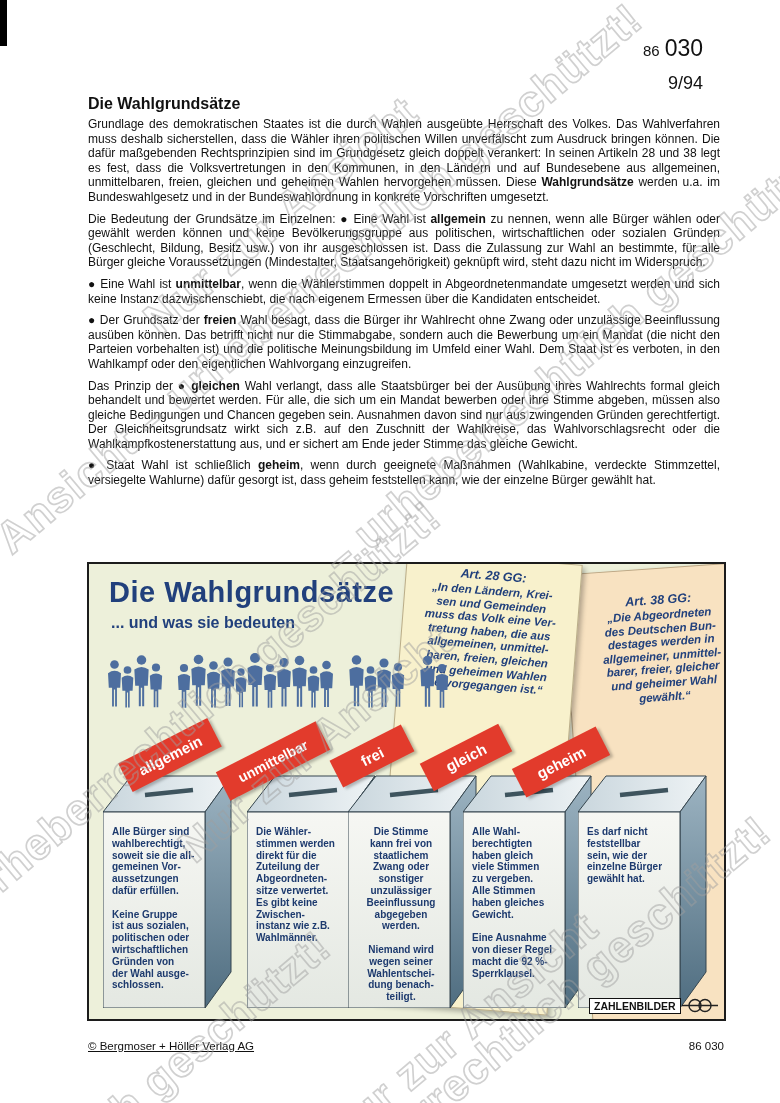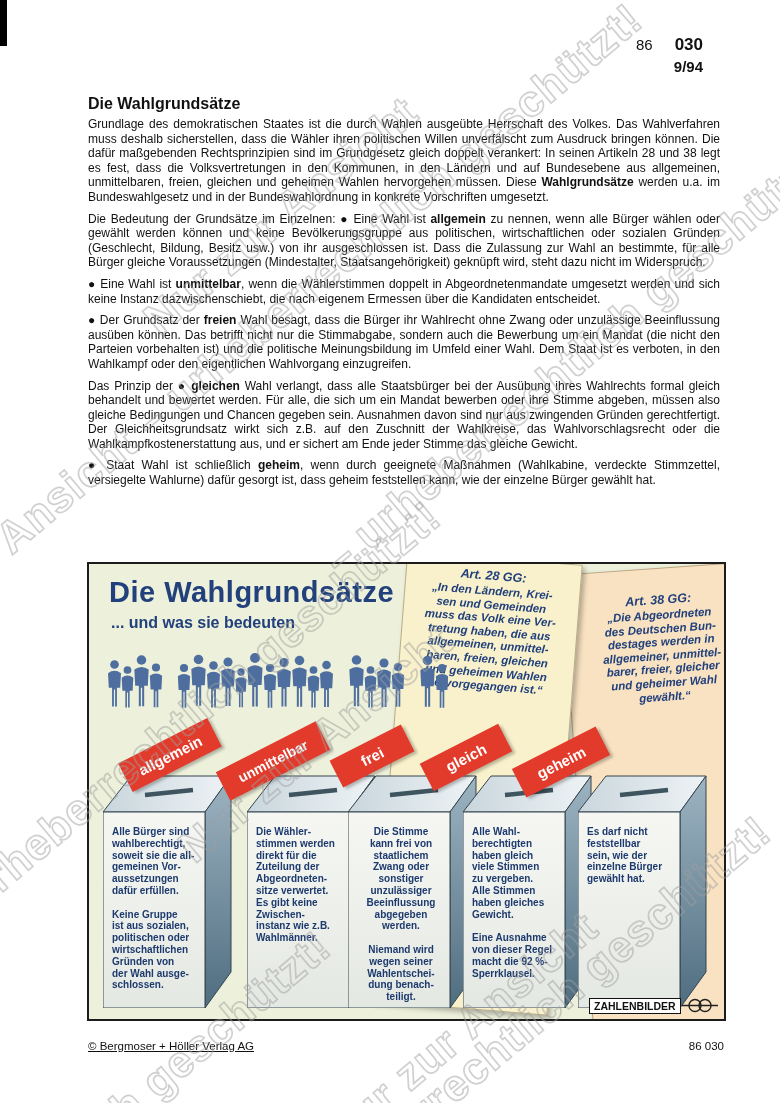--- a/index.html
+++ b/index.html
@@ -4,22 +4,22 @@
 <style>
   html,body{margin:0;padding:0;background:#888;}
   .page{position:relative;width:780px;height:1103px;background:#ffffff;overflow:hidden;
         font-family:"Liberation Sans",sans-serif;color:#111;}
   
   .artifact{position:absolute;left:0;top:0;width:7px;height:46px;background:#000;}
 
   
   .doc-code{position:absolute;top:36px;right:77px;text-align:right;line-height:1.05;}
   .doc-code .big{font-size:15px;font-weight:400;}
-  .doc-code .small{font-size:17px;font-weight:700;margin-left:22px;}
-  .doc-issue{font-size:15px;font-weight:700;margin-top:5px;}
+  .doc-code .small{font-size:23px;font-weight:400;margin-left:5px;}
+  .doc-issue{font-size:18px;font-weight:400;margin-top:14px;}
   .page-title{position:absolute;left:88px;top:84px;font-size:16px;font-weight:700;}
 
   
   .body-text{position:absolute;left:88px;top:117px;width:632px;}
   .body-text p{margin:0 0 7px 0;font-size:12px;line-height:14.6px;text-align:justify;}
   .body-text b{font-weight:700;}
 
   
   .panel{position:absolute;left:87px;top:562px;width:635px;height:455px;
          border:2px solid #1c1c1c;background:var(--panel-bg,#edf0da);overflow:hidden;}

